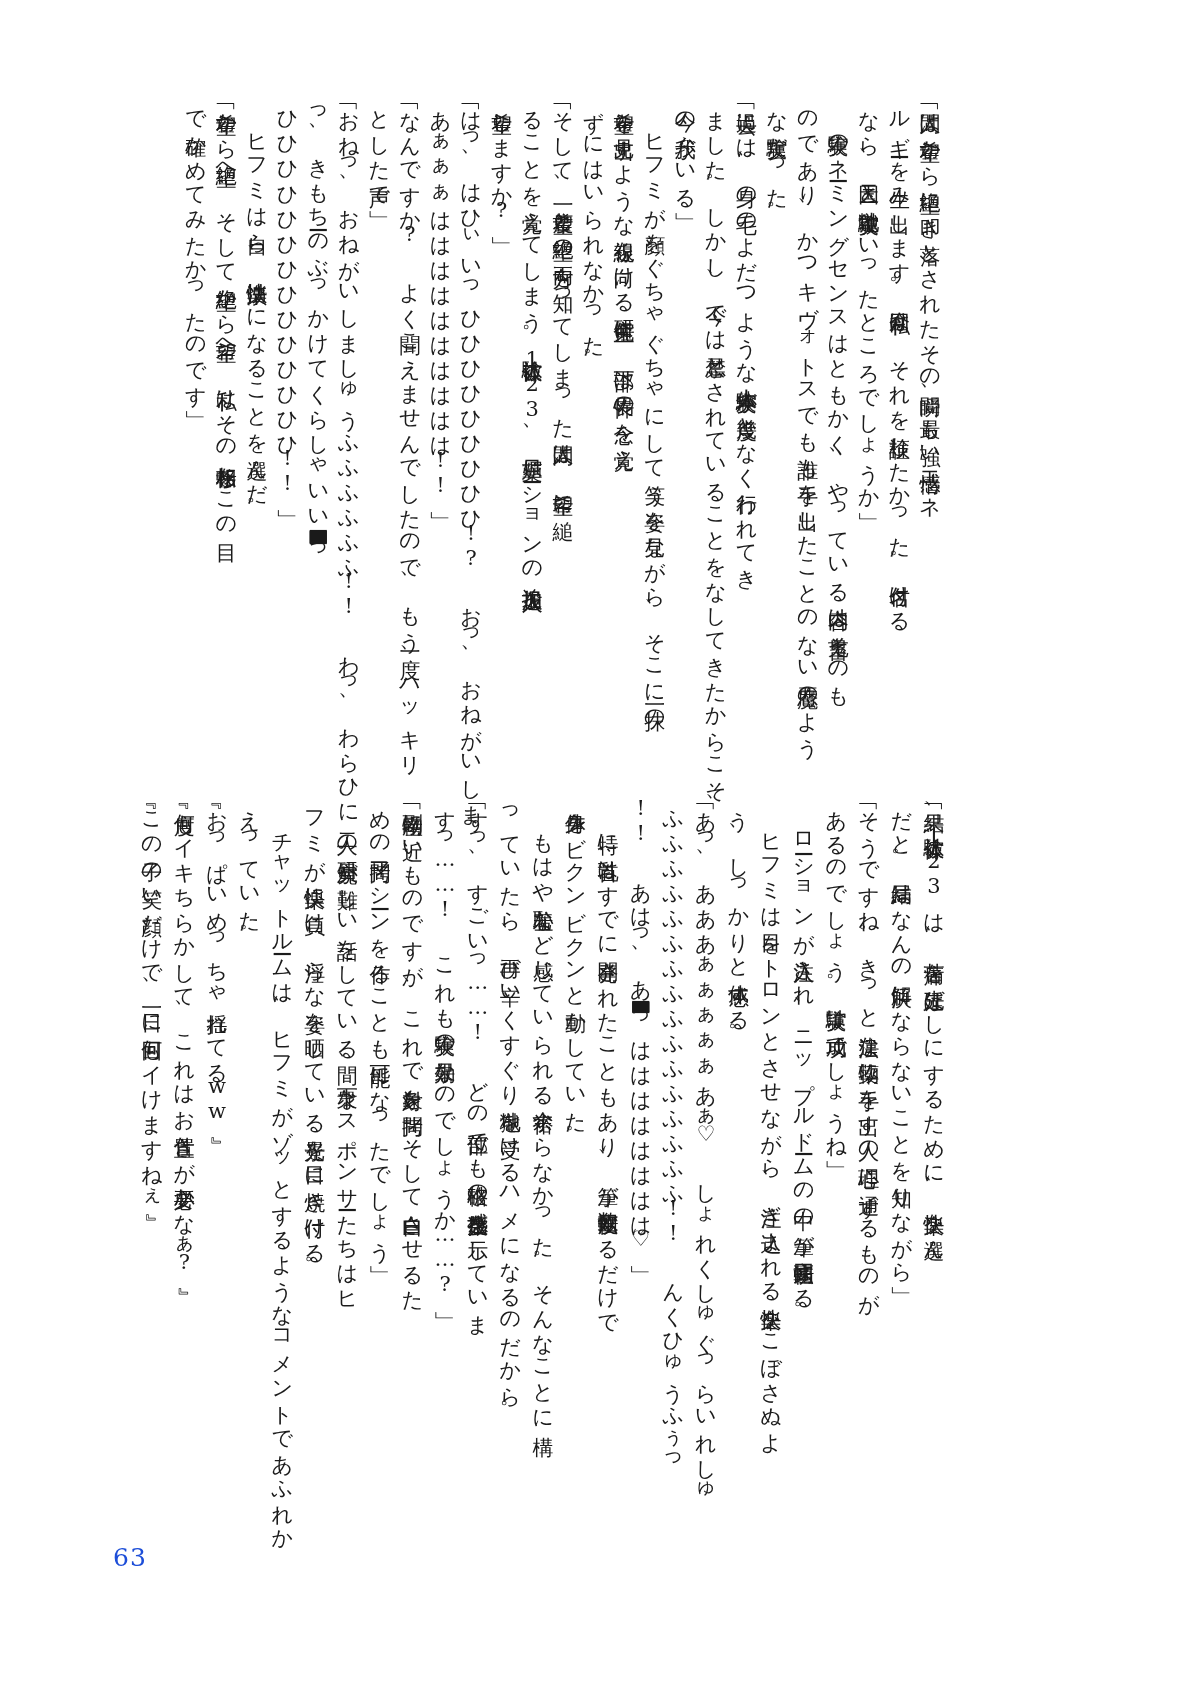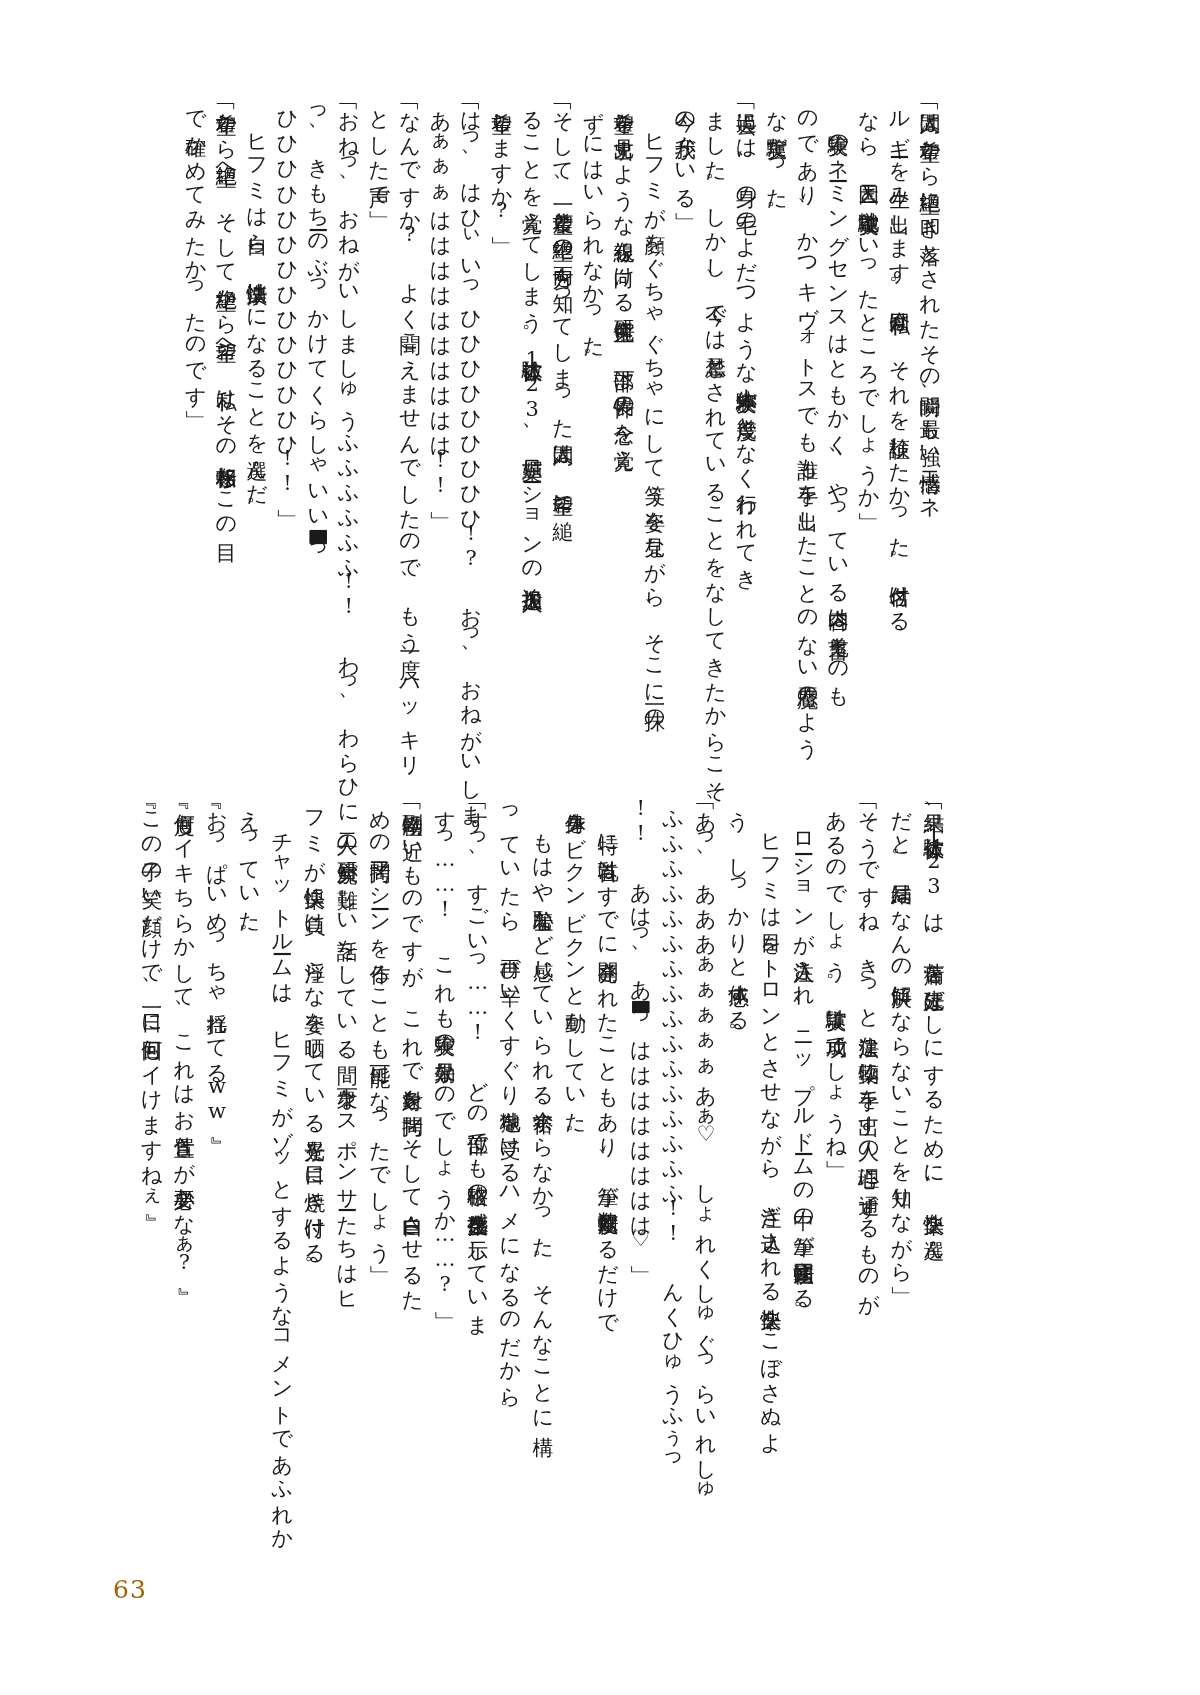--- a/index.html
+++ b/index.html
@@ -39,24 +39,24 @@
     top: 796px;
     right: 250px;
     height: 690px;
     font-size: 21px;
     letter-spacing: 1px;
     line-height: 32.6px;
   }
   .page-number {
     position: absolute;
     left: 113px;
-    top: 1575px;
+    top: 1543px;
     font-size: 25px;
     letter-spacing: 1px;
-    color: #a16207;
+    color: #1d4ed8;
   }
 </style>
 </head>
 <body>
 
 <div class="page">
   <section class="text-block block-top">
       <p>「人間は希望から絶望に叩き落とされたその瞬間、最も強い感情エネ</p>
       <p>ルギーを生み出します。今回私は、それを検証したかった。名付ける</p>
       <p>なら、天国と地獄実験といったところでしょうか」</p>

